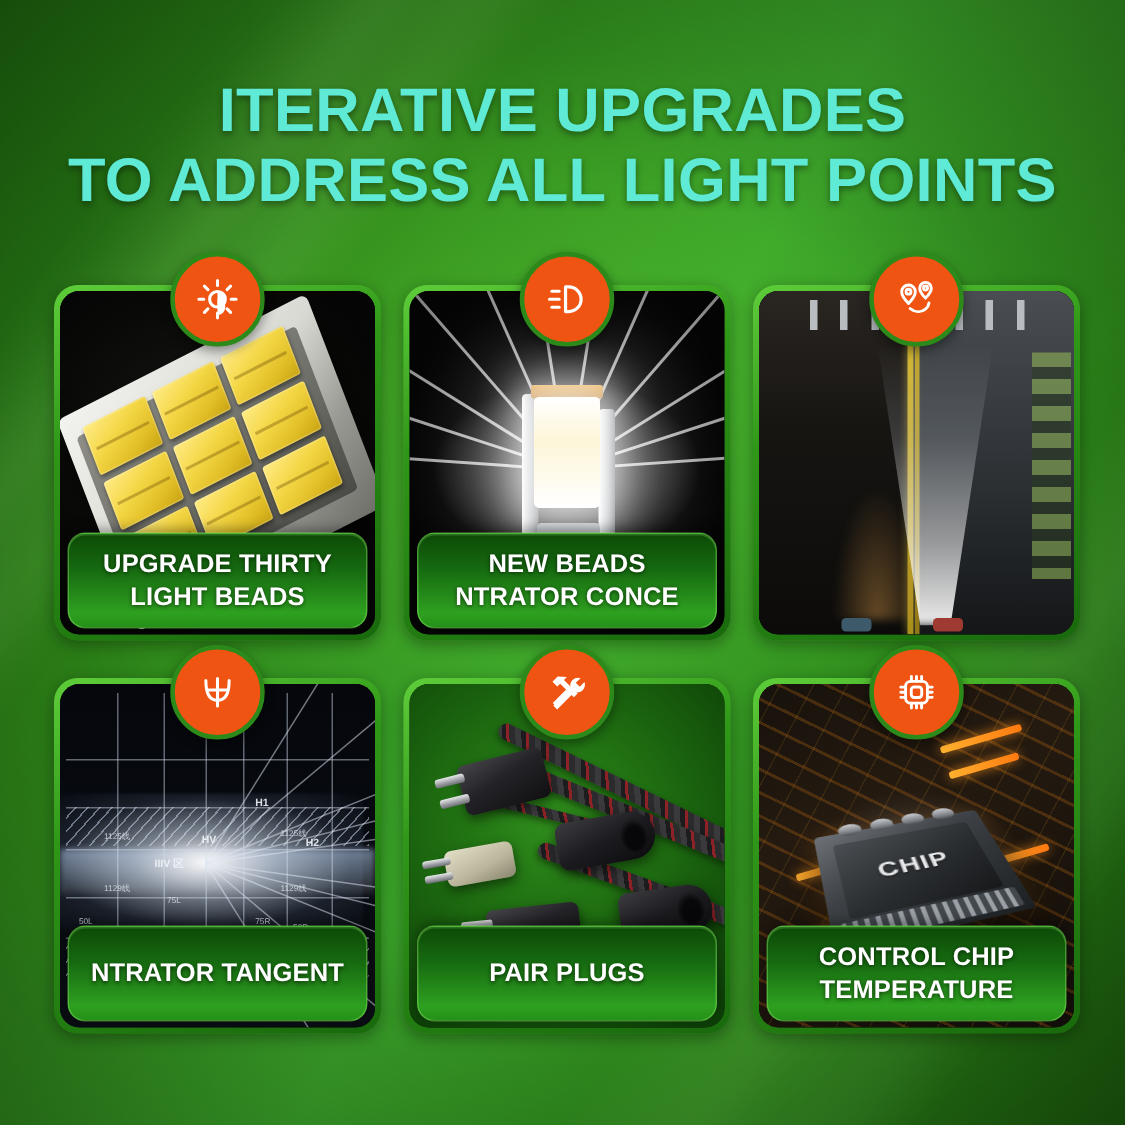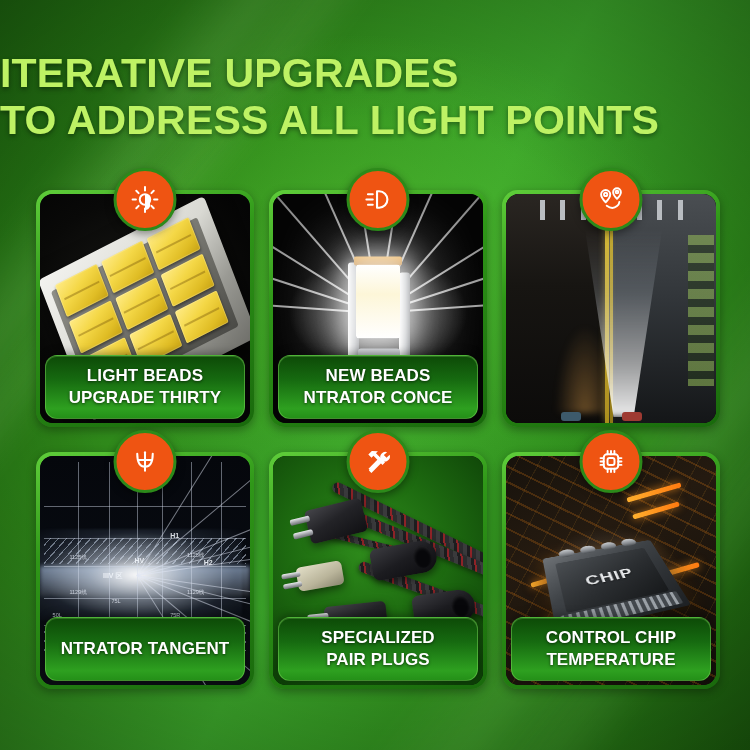--- a/index.html
+++ b/index.html
@@ -19,22 +19,22 @@
   .bg-streak{position:absolute;inset:0;overflow:hidden;}
   .bg-streak i{position:absolute;display:block;background:linear-gradient(90deg,rgba(255,255,255,0) 0%,rgba(180,255,150,.16) 50%,rgba(255,255,255,0) 100%);filter:blur(9px);}
   .s1{width:120px;height:1100px;left:-30px;top:-260px;transform:rotate(38deg);}
   .s2{width:70px;height:1100px;left:95px;top:-300px;transform:rotate(38deg);opacity:.7;}
   .s3{width:150px;height:1100px;left:640px;top:-120px;transform:rotate(38deg);opacity:.8;}
   .s4{width:90px;height:900px;left:560px;top:240px;transform:rotate(38deg);opacity:.55;}
   .bg-vig{position:absolute;inset:0;
     background:radial-gradient(ellipse 78% 70% at 50% 50%, rgba(0,0,0,0) 48%, rgba(0,0,0,.30) 100%);}
 
   
-  .title{position:absolute;top:50px;left:0;width:750px;
-    color:#bef264;font-size:41px;line-height:47px;font-weight:bold;
+  .title{position:absolute;top:50px;left:0;width:750px;text-align:center;
+    color:#5eead4;font-size:41px;line-height:47px;font-weight:bold;
     letter-spacing:.2px;text-shadow:0 2px 5px rgba(0,0,0,.42);
     font-family:"Liberation Sans","DejaVu Sans",sans-serif;}
   .title span{display:block;white-space:nowrap;}
   .title .l2{font-size:41px;}
 
   
   .grid{position:absolute;left:36px;top:190px;width:684px;
     display:grid;grid-template-columns:repeat(3,218px);
     column-gap:15px;row-gap:25px;}
 
@@ -232,22 +232,22 @@
                   <i class="bead"></i>
                   <i class="bead"></i>
                 <i class="bead"></i>
                   <i class="bead"></i>
                   <i class="bead"></i>
               </div>
             </div>
           </div>
           <div class="label">
             <div class="label-txt">
+              <b>UPGRADE THIRTY</b>
               <b>LIGHT BEADS</b>
-              <b>UPGRADE THIRTY</b>
             </div>
           </div>
         </div>
       </div>
       <div class="badge">
         <svg width="31" height="31" viewBox="0 0 32 32" fill="none" stroke="#fff" stroke-width="2.1" stroke-linecap="round">
           <circle cx="16" cy="16" r="5.4" fill="none"></circle>
           <path d="M16 16a5.4 5.4 0 0 0 0 -10.8z" fill="#fff" stroke="none" transform="translate(0,10.8)"></path>
           <path d="M16 10.6a5.4 5.4 0 0 1 0 10.8z" fill="#fff" stroke="none"></path>
           <path d="M16 3.2v3.4M16 25.4v3.4M3.2 16h3.4M25.4 16h3.4"></path>
@@ -425,21 +425,20 @@
             <div class="plug" style="left:52px;top:148px;width:62px;height:32px;transform:rotate(-6deg);">
               <i class="pin" style="left:-17px;top:6px;width:21px;height:6px;"></i>
               <i class="pin" style="left:-17px;top:19px;width:21px;height:6px;"></i>
             </div>
 
             <div class="sock" style="left:98px;top:88px;width:66px;height:32px;transform:rotate(-10deg);"></div>
             <div class="sock" style="left:140px;top:136px;width:62px;height:32px;transform:rotate(-8deg);"></div>
           </div>
           <div class="label">
             <div class="label-txt">
-              <b>SPECIALIZED</b>
               <b>PAIR PLUGS</b>
             </div>
           </div>
         </div>
       </div>
       <div class="badge">
         <svg width="31" height="31" viewBox="0 0 32 32" fill="#fff">
           <path d="M9.6 5.2 6.0 8.8l3.3 3.3 2.0-2.0 9.4 9.4 2.6-2.6-9.4-9.4 2.0-2.0z"></path>
           <path d="M6.2 23.4l2.6 2.6 9.4-9.4-2.6-2.6z"></path>
           <path d="M25.4 6.4a5.3 5.3 0 0 0-6.8 6.8l-12 12 2.6 2.6 12-12a5.3 5.3 0 0 0 6.8-6.8l-3.2 3.2-2.8-2.8z"></path>

